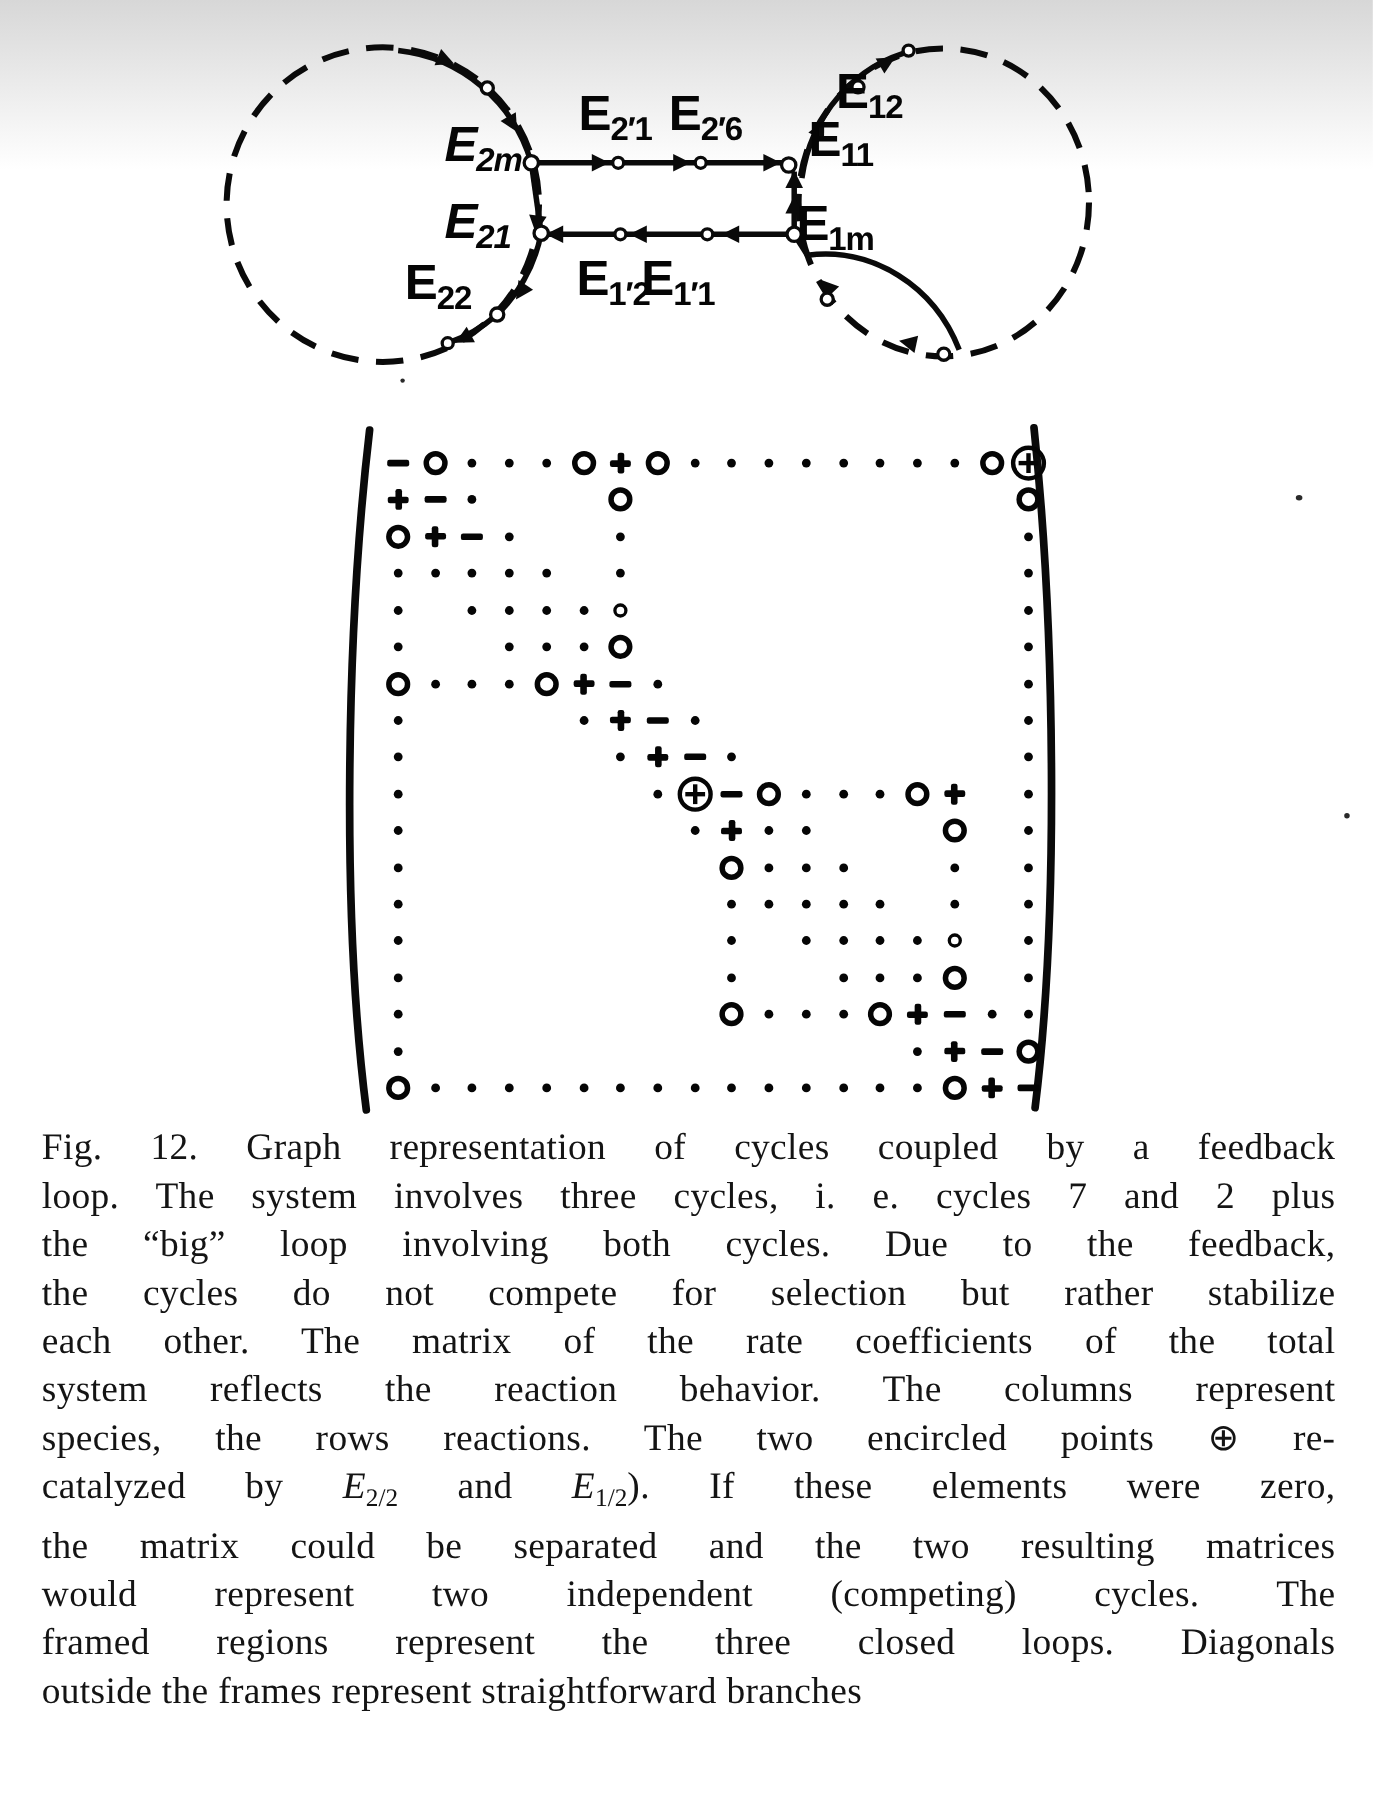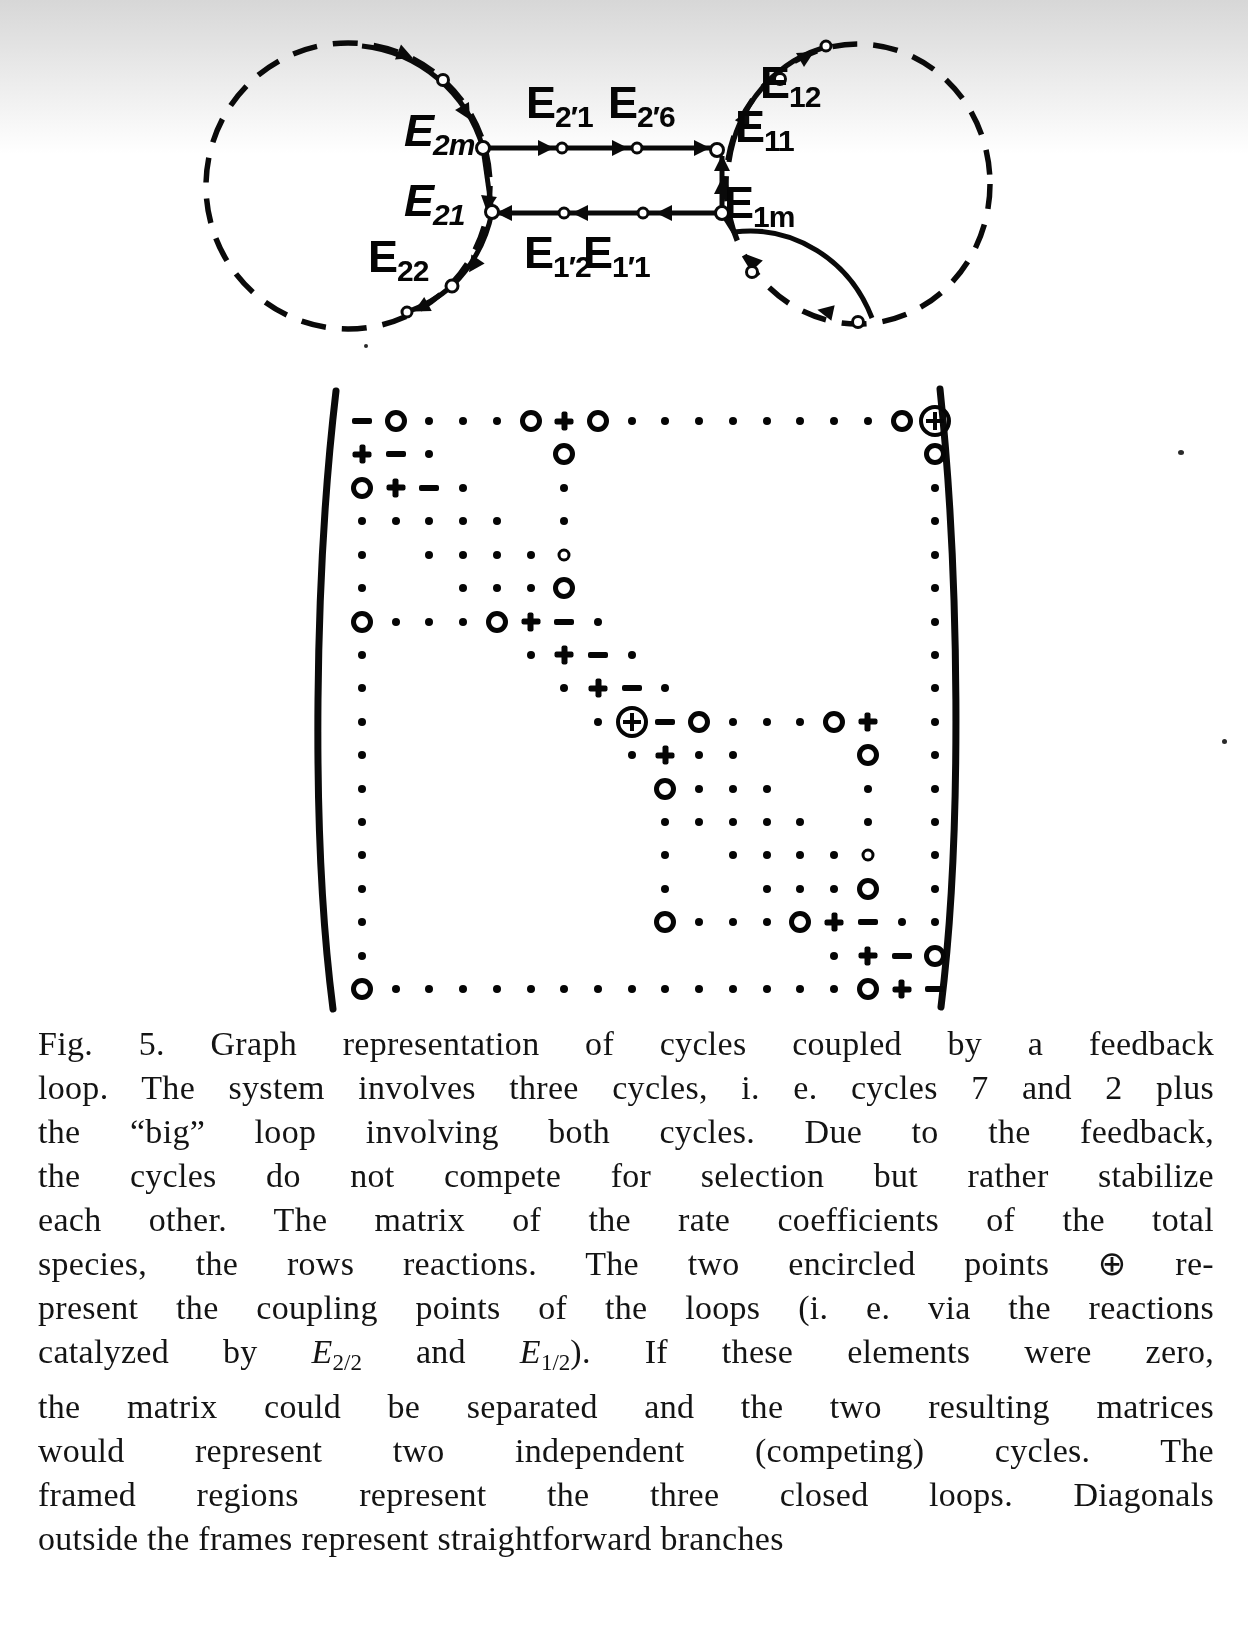--- a/index.html
+++ b/index.html
@@ -273,27 +273,27 @@
     <div class="sym sym-dot" style="left: 732.92px; top: 989.14px;"></div>
     <div class="sym sym-dot" style="left: 766.64px; top: 989.14px;"></div>
     <div class="sym sym-dot" style="left: 800.36px; top: 989.14px;"></div>
     <div class="sym sym-dot" style="left: 834.08px; top: 989.14px;"></div>
     <div class="sym sym-ring" style="left: 867.8px; top: 989.14px;"></div>
     <div class="sym sym-plus" style="left: 901.52px; top: 989.14px;"></div>
     <div class="sym sym-minus" style="left: 935.24px; top: 989.14px;"></div>
   </div>
 
 <div id="caption">
-    <div class="cap-line"><span>Fig. 5.  Graph representation of cycles coupled by a feedback</span></div>
+    <div class="cap-line"><span>Fig. 12.  Graph representation of cycles coupled by a feedback</span></div>
     <div class="cap-line"><span>loop. The system involves three cycles, i. e. cycles 7 and 2 plus</span></div>
     <div class="cap-line"><span>the “big” loop involving both cycles. Due to the feedback,</span></div>
     <div class="cap-line"><span>the cycles do not compete for selection but rather stabilize</span></div>
     <div class="cap-line"><span>each other. The matrix of the rate coefficients of the total</span></div>
+    <div class="cap-line"><span>system reflects the reaction behavior. The columns represent</span></div>
     <div class="cap-line"><span>species, the rows reactions. The two encircled points ⊕ re-</span></div>
-    <div class="cap-line"><span>present the coupling points of the loops (i. e. via the reactions</span></div>
     <div class="cap-line"><span>catalyzed by </span><span class="cap-ei">E</span><span class="cap-sub">2/2</span><span> and </span><span class="cap-ei">E</span><span class="cap-sub">1/2</span><span>). If these elements were zero,</span></div>
     <div class="cap-line"><span>the matrix could be separated and the two resulting matrices</span></div>
     <div class="cap-line"><span>would represent two independent (competing) cycles. The</span></div>
     <div class="cap-line"><span>framed regions represent the three closed loops. Diagonals</span></div>
     <div class="cap-line cap-last"><span>outside the frames represent straightforward branches</span></div>
   </div>
 
 <div class="speck" style="left:1178px;top:450px;width:6px;height:5px;"></div>
 <div class="speck" style="left:1222px;top:739px;width:5px;height:5px;"></div>
 <div class="speck" style="left:364px;top:344px;width:4px;height:4px;"></div>

